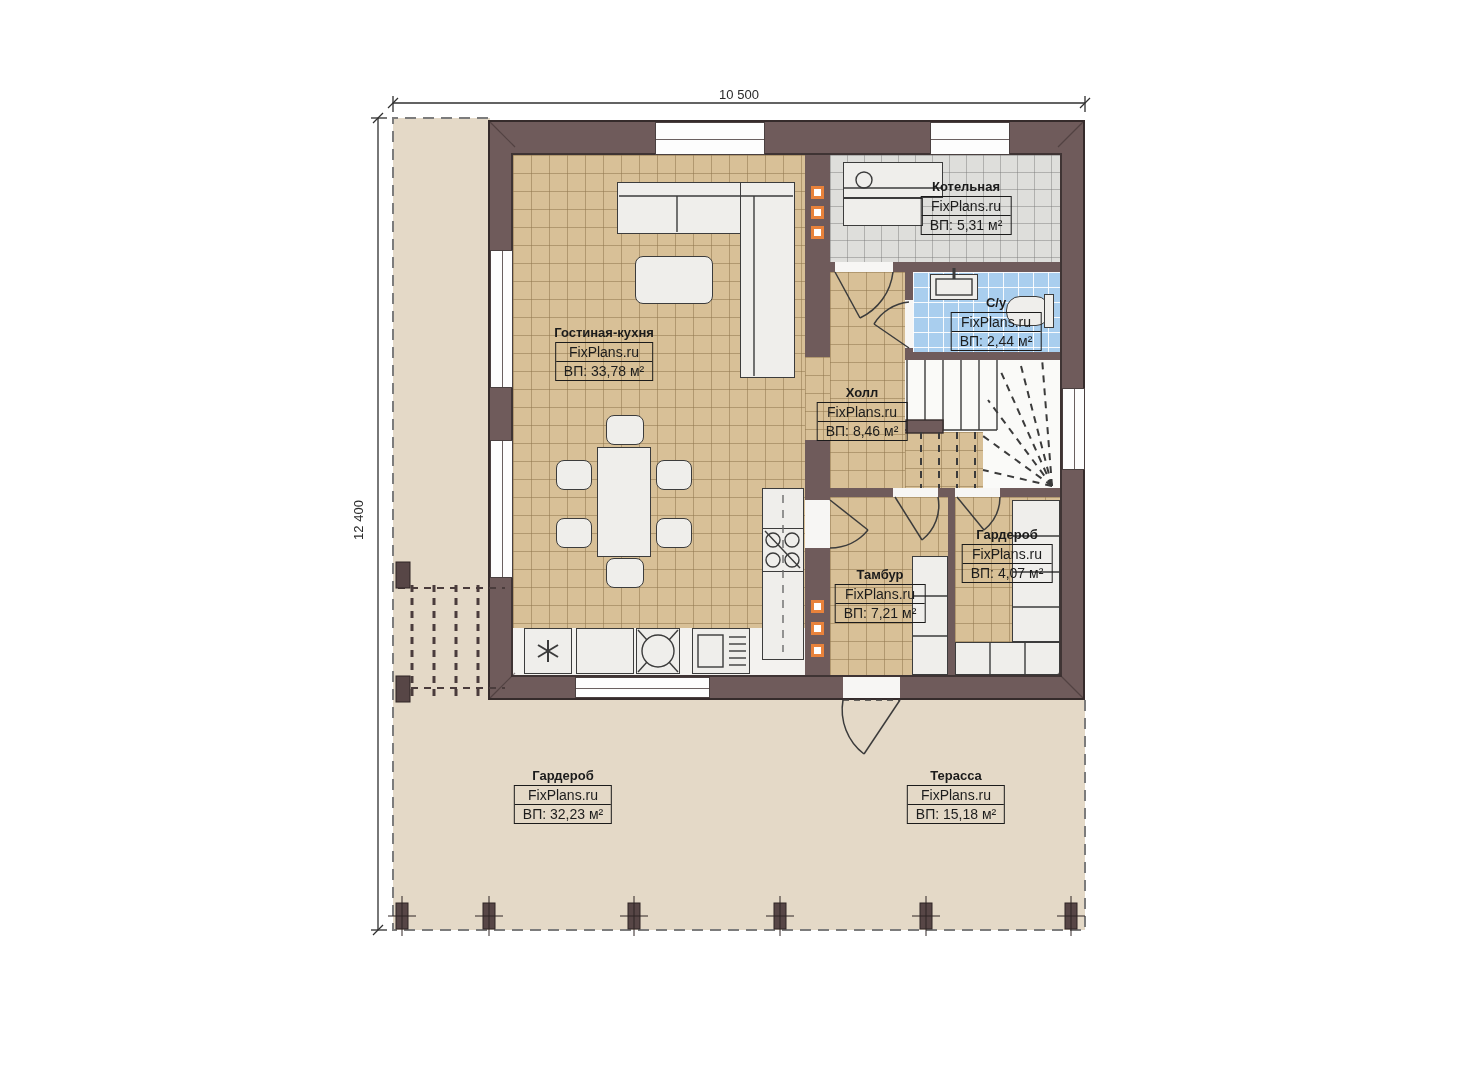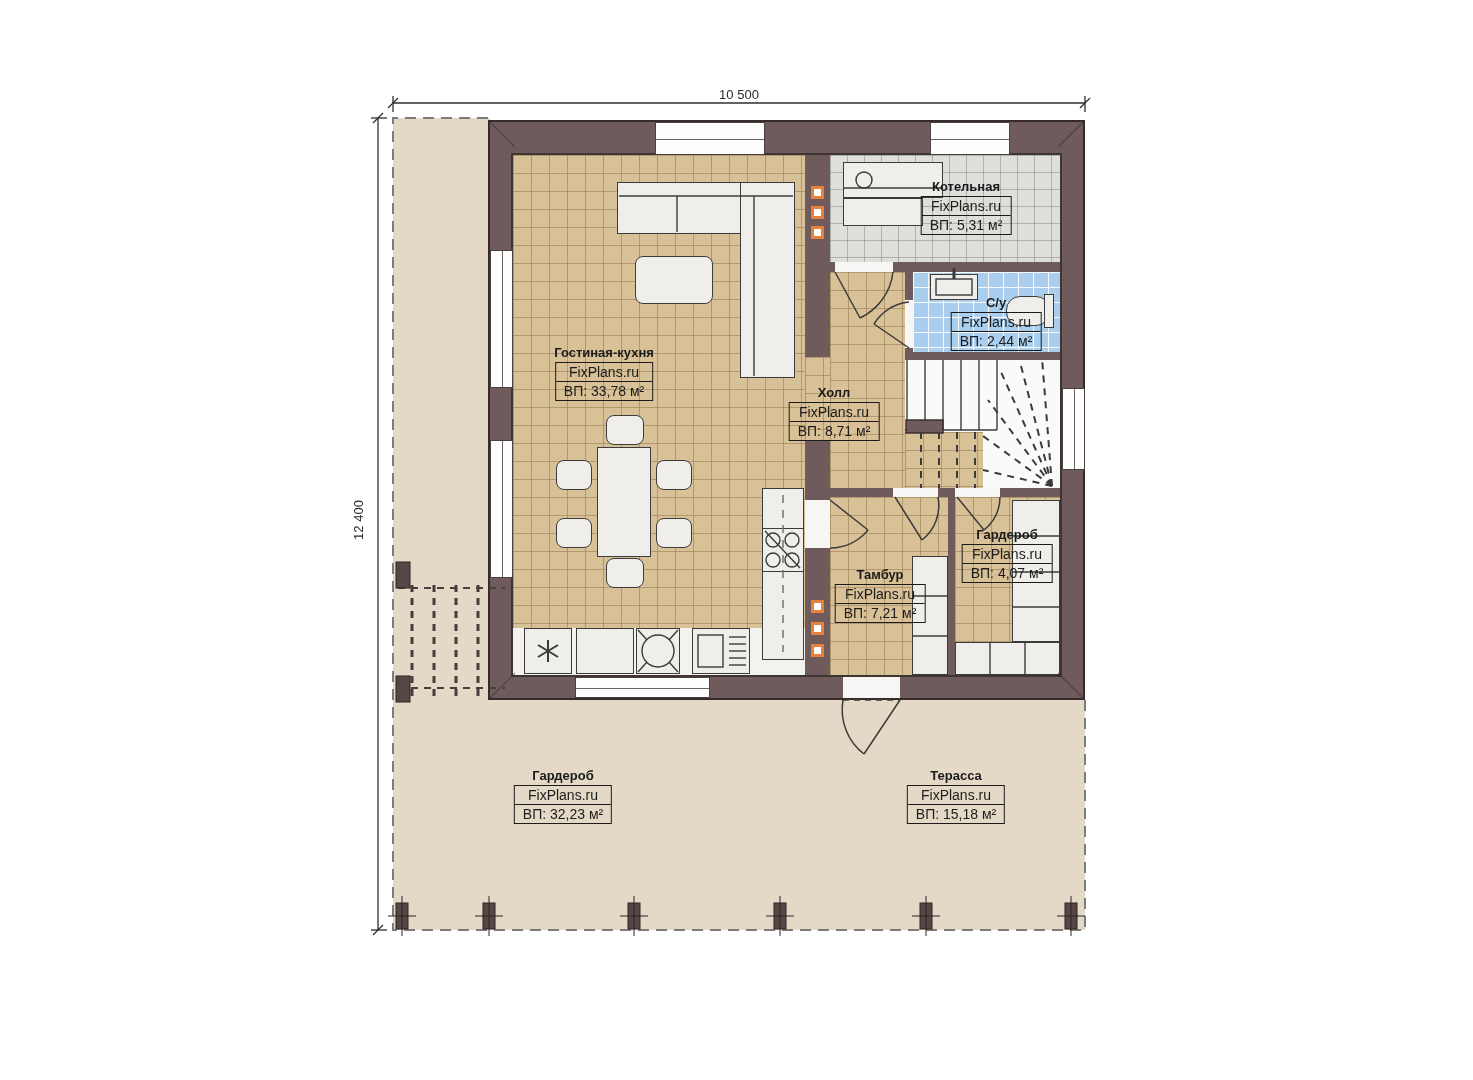--- a/index.html
+++ b/index.html
@@ -286,21 +286,21 @@
       <line x1="990" y1="642" x2="990" y2="675"></line>
       <line x1="1025" y1="642" x2="1025" y2="675"></line>
       <line x1="912" y1="596" x2="948" y2="596"></line>
       <line x1="912" y1="636" x2="948" y2="636"></line>
     </g>
   </svg>
 
   <div class="dim-label" style="left:739px;top:87px;transform:translateX(-50%);">10 500</div>
   <div class="dim-label" style="left:358px;top:520px;transform:translate(-50%,-50%) rotate(-90deg);">12 400</div>
 
-  <div class="room-label" style="left:604px;top:345px;">
+  <div class="room-label" style="left:604px;top:325px;">
     <div class="room-title">Гостиная-кухня</div>
     <div class="label-box">
       <div class="cell">FixPlans.ru</div>
       <div class="cell">ВП: 33,78 м²</div>
     </div>
   </div>
 
   <div class="room-label" style="left:966px;top:179px;">
     <div class="room-title">Котельная</div>
     <div class="label-box">
@@ -310,25 +310,25 @@
   </div>
 
   <div class="room-label" style="left:996px;top:295px;">
     <div class="room-title">С/у</div>
     <div class="label-box">
       <div class="cell">FixPlans.ru</div>
       <div class="cell">ВП: 2,44 м²</div>
     </div>
   </div>
 
-  <div class="room-label" style="left:834px;top:385px;">
+  <div class="room-label" style="left:862px;top:385px;">
     <div class="room-title">Холл</div>
     <div class="label-box">
       <div class="cell">FixPlans.ru</div>
-      <div class="cell">ВП: 8,71 м²</div>
+      <div class="cell">ВП: 8,46 м²</div>
     </div>
   </div>
 
   <div class="room-label" style="left:880px;top:567px;">
     <div class="room-title">Тамбур</div>
     <div class="label-box">
       <div class="cell">FixPlans.ru</div>
       <div class="cell">ВП: 7,21 м²</div>
     </div>
   </div>

